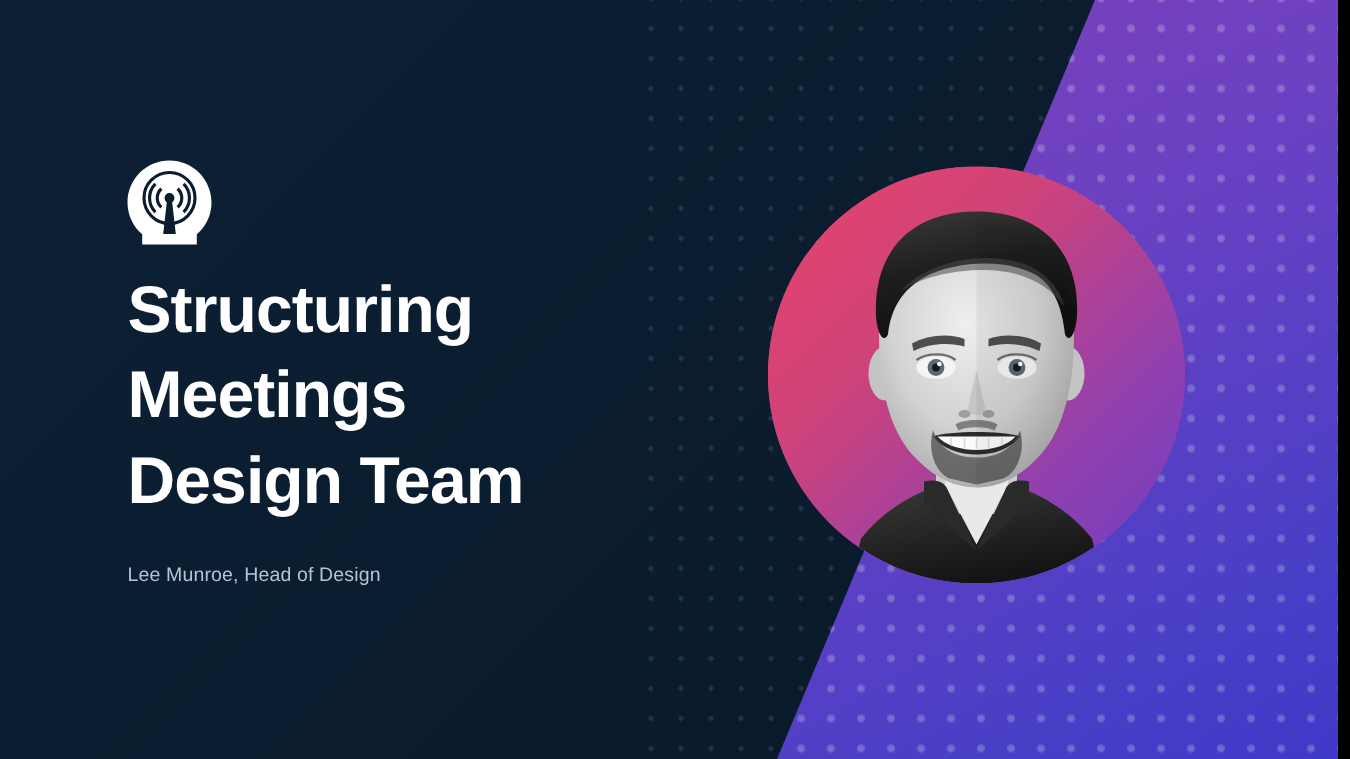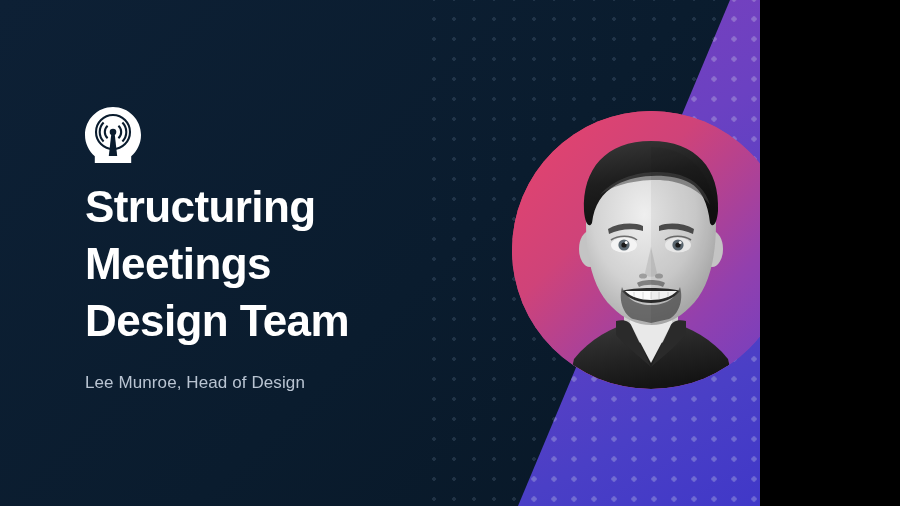--- a/index.html
+++ b/index.html
@@ -6,21 +6,21 @@
     margin: 0;
     padding: 0;
     background: #000;
   }
   body {
     font-family: "Liberation Sans", sans-serif;
   }
 
   #slide {
     position: relative;
-    width: 760px;
+    width: 892px;
     height: 506px;
     overflow: hidden;
     background: #0a1c2e;
   }
 
   
   .bg-base {
     position: absolute;
     inset: 0;
     background: linear-gradient(135deg, #0d2035 0%, #0a1c2e 55%, #081726 100%);
@@ -94,21 +94,21 @@
     color: #ffffff;
     font-size: 44px;
     line-height: 57px;
     font-weight: bold;
     letter-spacing: -0.6px;
   }
   .title .line { display: block; }
   .subtitle {
     margin: 22px 0 0 0;
     color: #b9c4d2;
-    font-size: 17px;
+    font-size: 13px;
     line-height: 24px;
     font-weight: normal;
     letter-spacing: 0.1px;
   }
 </style>
 </head>
 <body>
 
 <div id="slide">
 

